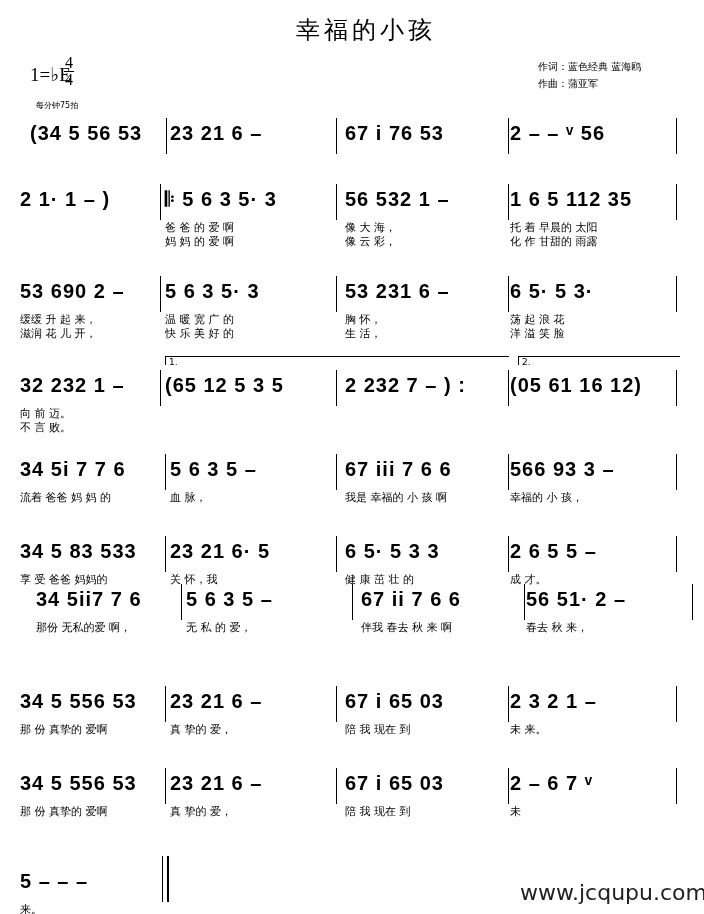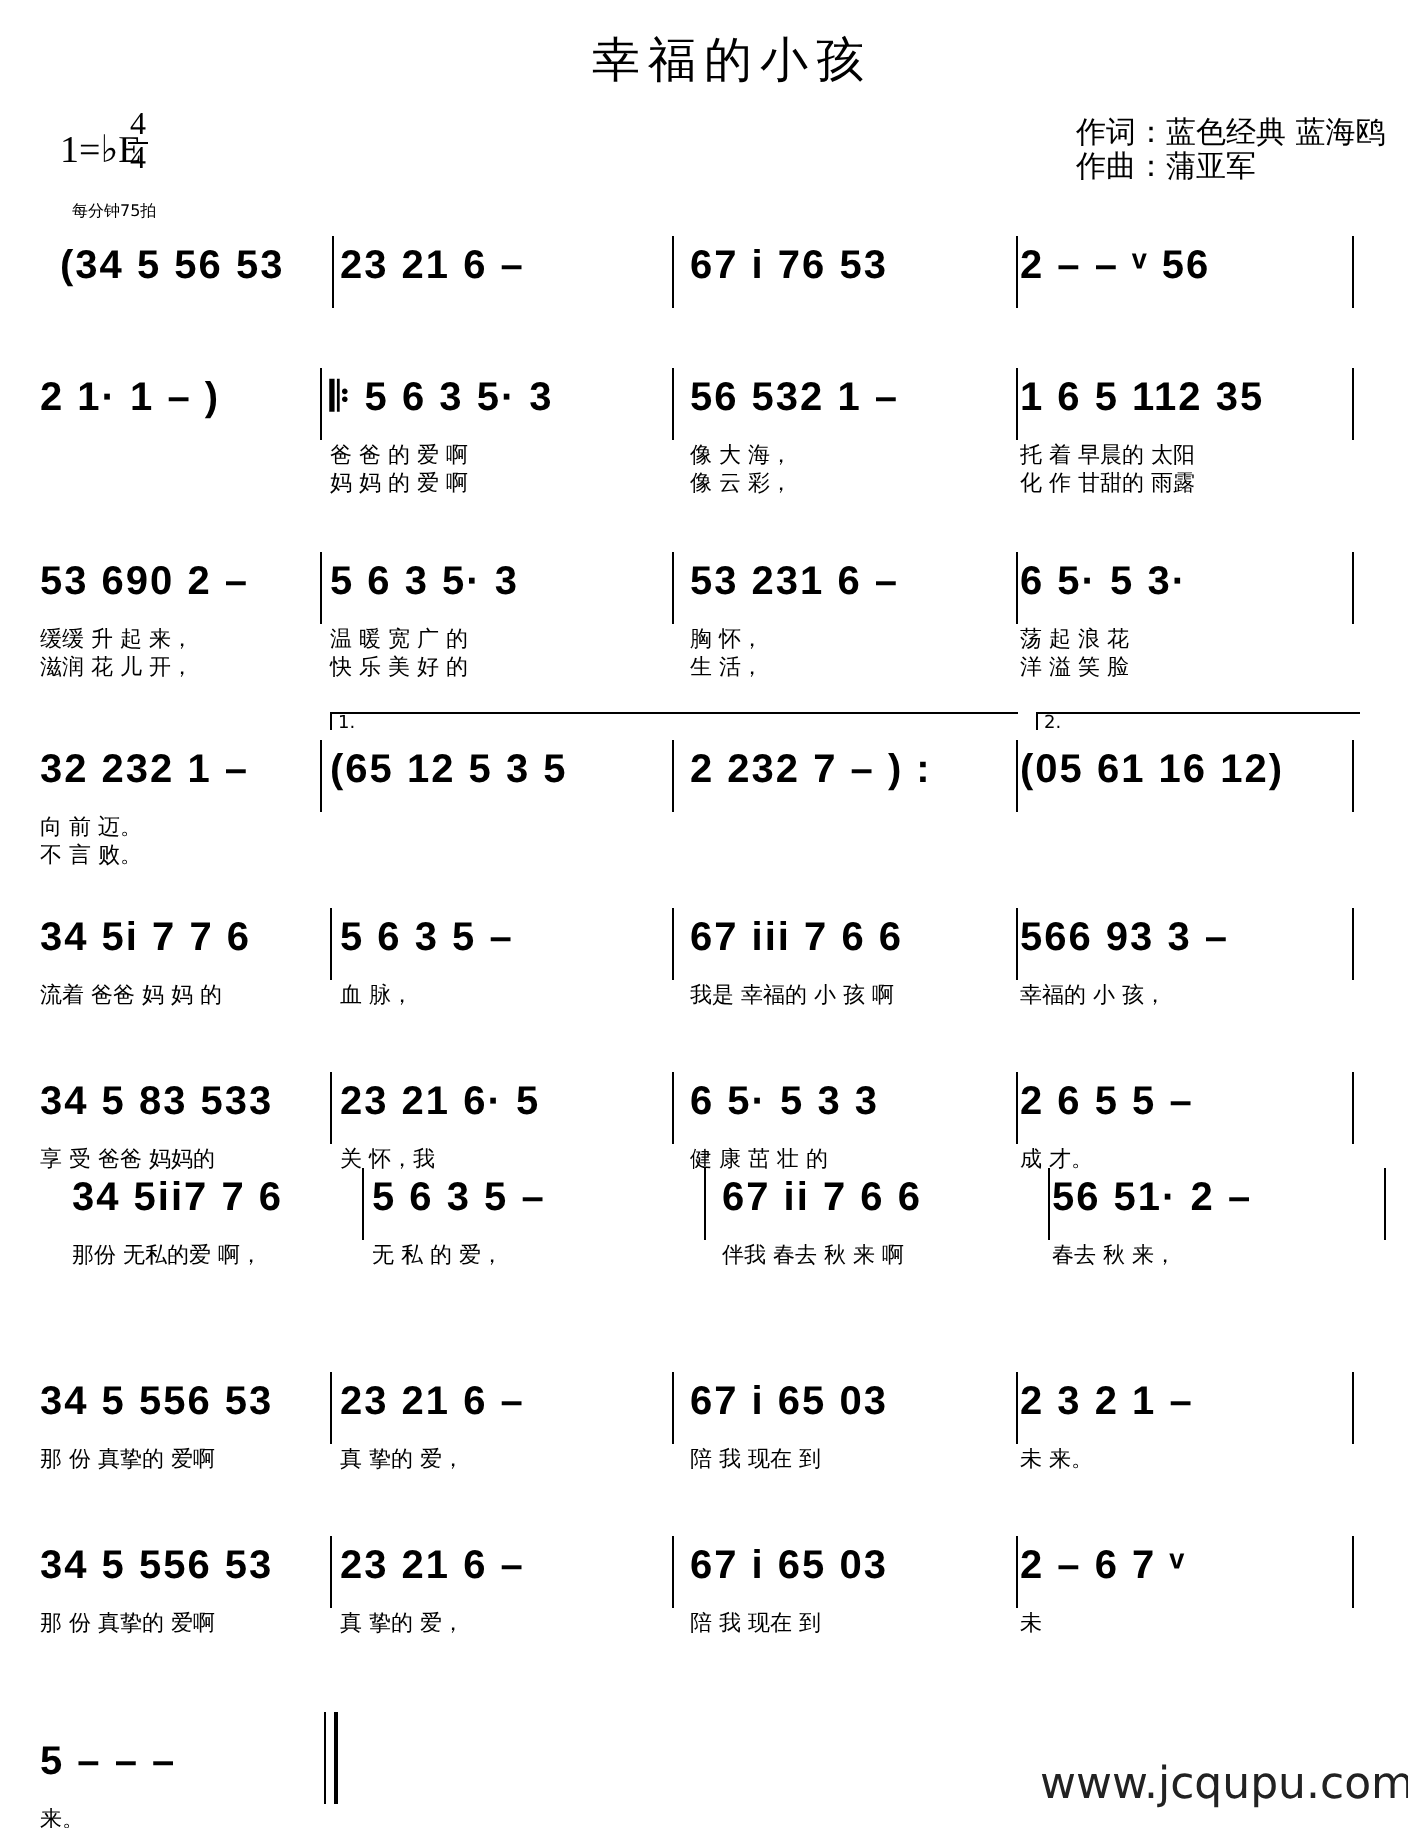--- a/index.html
+++ b/index.html
@@ -2,21 +2,21 @@
 <html><head>
 <meta charset="utf-8">
 <style>
   html,body{margin:0;padding:0;background:#fff;}
   body{width:704px;height:914px;position:relative;overflow:hidden;font-family:"DejaVu Sans",sans-serif;color:#000;}
   .title{position:absolute;left:0;width:660px;top:14px;text-align:center;font-family:"DejaVu Serif",serif;font-size:24px;letter-spacing:4px;margin-left:36px;}
   .key{position:absolute;left:30px;top:63px;font-family:"Liberation Serif",serif;font-size:19px;}
   .meter{position:absolute;left:64px;top:56px;font-family:"Liberation Serif",serif;font-size:16px;line-height:14px;text-align:center;}
   .meter .bar{display:block;border-top:1px solid #000;width:10px;margin:1px 0;}
   .tempo{position:absolute;left:36px;top:100px;font-size:8px;}
-  .credits{position:absolute;left:538px;top:58px;font-size:15px;line-height:17px;}
+  .credits{position:absolute;left:538px;top:58px;font-size:10px;line-height:17px;}
   .sys{position:absolute;left:0;width:704px;height:90px;}
   .m{position:absolute;top:0;height:46px;}
   .bl{position:absolute;top:6px;width:1px;height:36px;background:#000;}
   .notes{position:absolute;top:10px;font-family:"Liberation Sans",sans-serif;font-weight:bold;font-size:20px;white-space:pre;letter-spacing:1px;}
   .lyr{position:absolute;font-size:11px;white-space:pre;}
   .ly1{top:42px;}
   .ly2{top:56px;}
   .volta{position:absolute;top:-8px;height:8px;border-top:1px solid #000;border-left:1px solid #000;font-size:9px;padding-left:3px;}
   .final{position:absolute;width:4px;height:46px;border-left:1px solid #000;border-right:2px solid #000;}
   .wm{position:absolute;left:520px;top:880px;font-family:"DejaVu Sans",sans-serif;font-size:22px;color:#222;}

